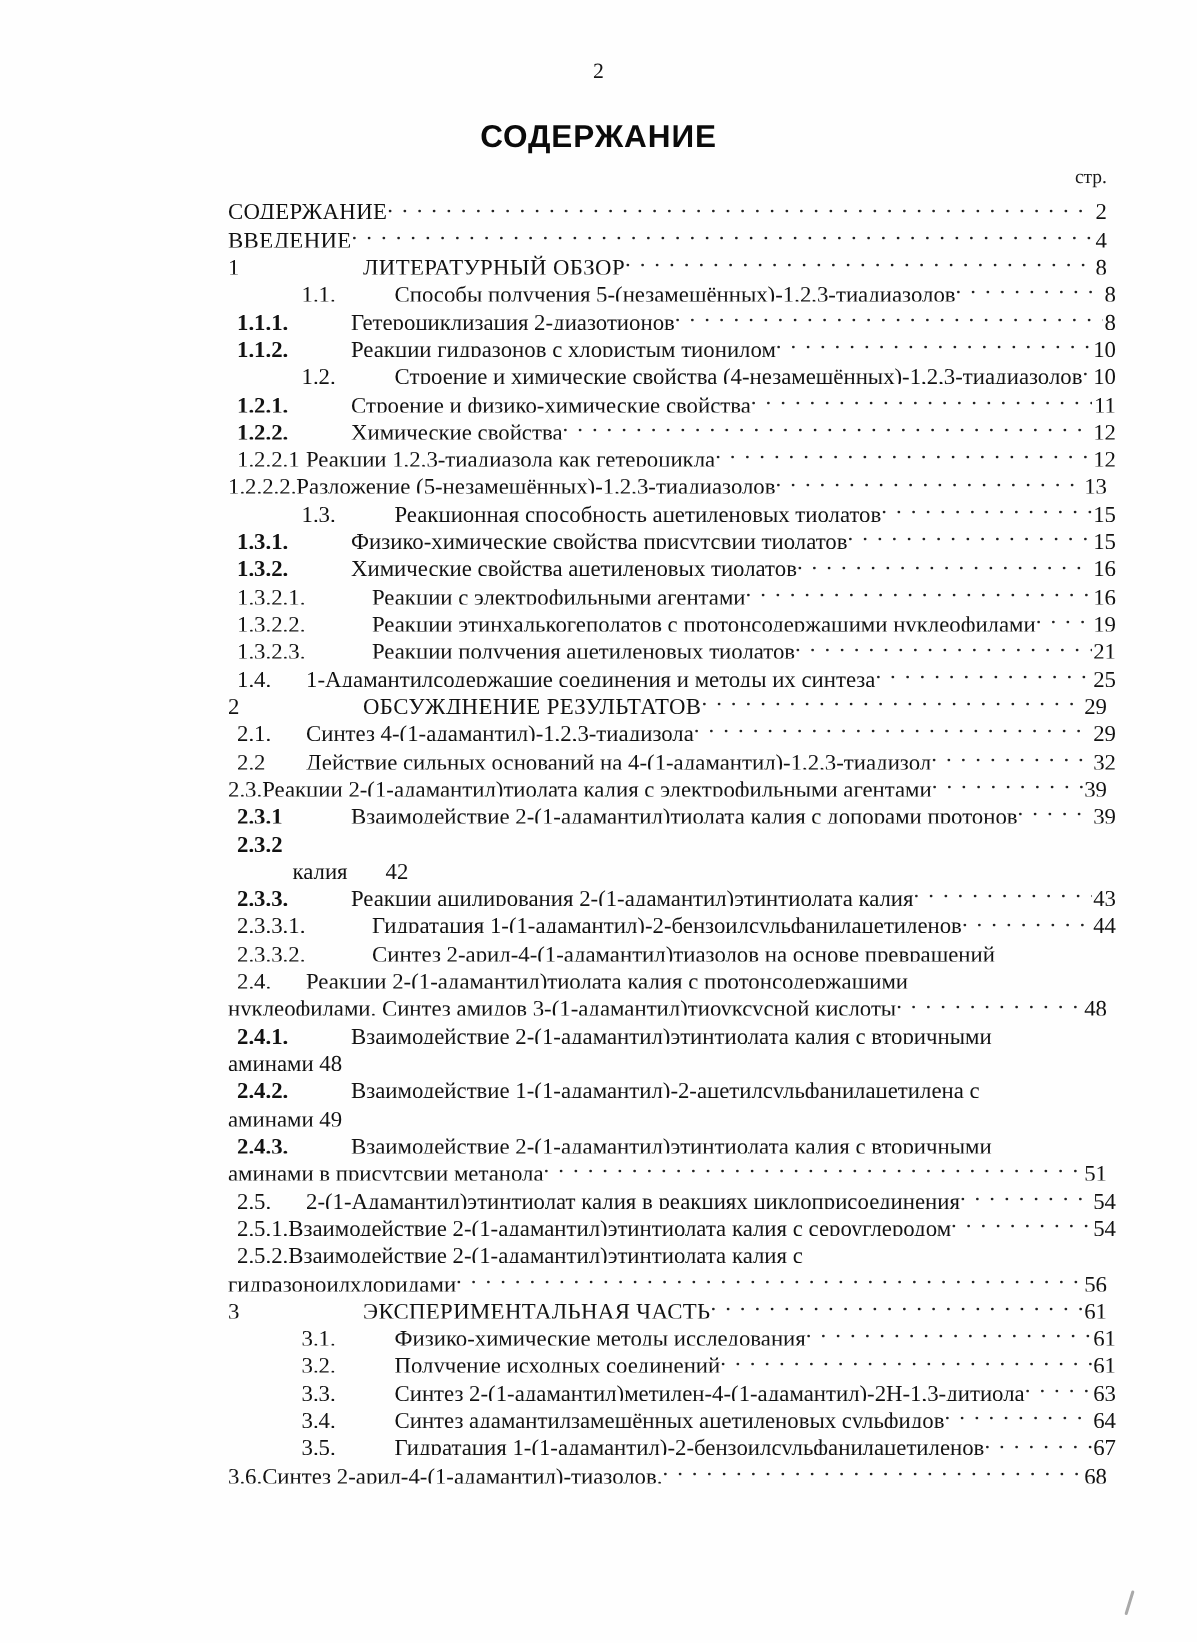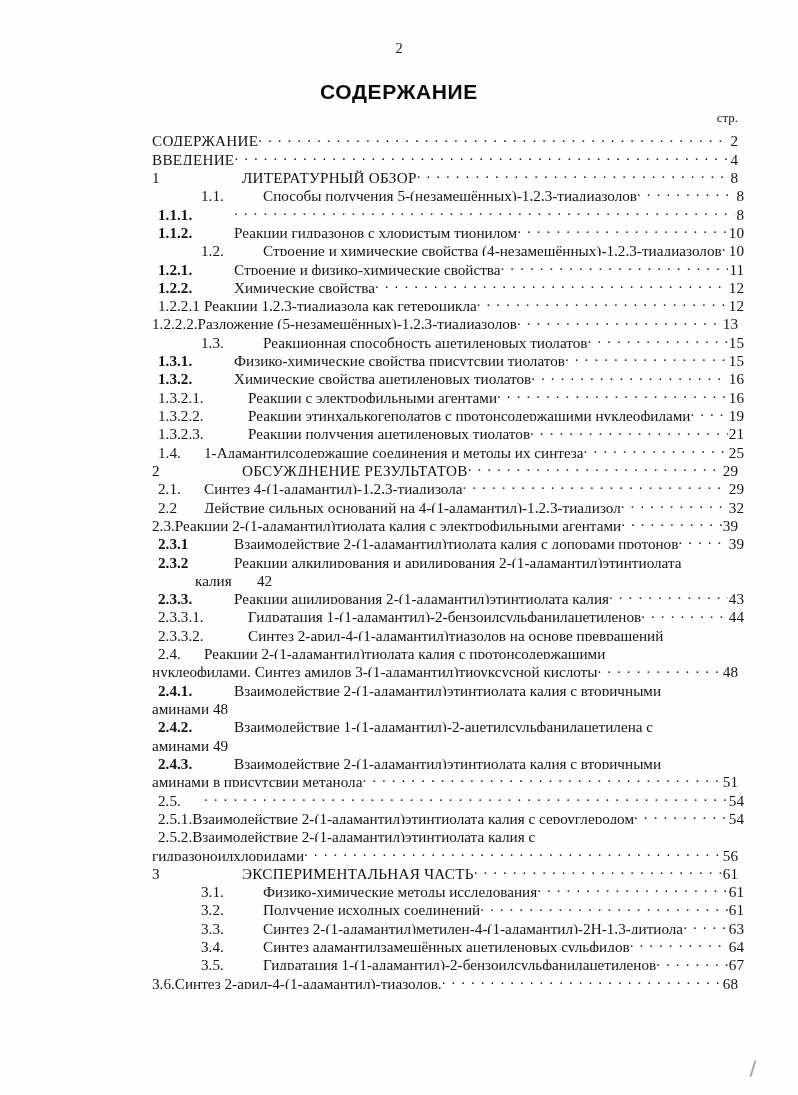--- a/index.html
+++ b/index.html
@@ -167,20 +167,21 @@
         <span class="pg">8</span>
       </div>
       <div class="toc-line ind-1 gap-b">
         <span class="num">1.1.</span>
         <span class="txt">Способы получения 5-(незамещённых)-1,2,3-тиадиазолов</span>
         <span class="leader"></span>
         <span class="pg">8</span>
       </div>
       <div class="toc-line ind-1 gap-c">
         <span class="num">1.1.1.</span>
+        <span class="txt">Гетероциклизация 2-диазотионов</span>
         <span class="leader"></span>
         <span class="pg">8</span>
       </div>
       <div class="toc-line ind-1 gap-c">
         <span class="num">1.1.2.</span>
         <span class="txt">Реакции гидразонов с хлористым тионилом</span>
         <span class="leader"></span>
         <span class="pg">10</span>
       </div>
       <div class="toc-line ind-1 gap-b">
@@ -280,21 +281,20 @@
         <span class="pg">39</span>
       </div>
       <div class="toc-line ind-1 gap-c">
         <span class="num">2.3.1</span>
         <span class="txt">Взаимодействие 2-(1-адамантил)тиолата калия с допорами протонов</span>
         <span class="leader"></span>
         <span class="pg">39</span>
       </div>
       <div class="toc-line ind-1 gap-c">
         <span class="num">2.3.2</span>
-        <span class="txt">Реакции алкилирования и арилирования 2-(1-адамантил)этинтиолата</span>
         <span class="leader plain"></span>
         <span class="pg"></span>
       </div>
       <div class="toc-line ind-0 gap-b">
         <span class="num">калия</span>
         <span class="txt">42</span>
         <span class="leader plain"></span>
         <span class="pg"></span>
       </div>
       <div class="toc-line ind-1 gap-c">
@@ -358,20 +358,21 @@
         <span class="pg"></span>
       </div>
       <div class="toc-line ind-0">
         <span class="num"></span>
         <span class="txt">аминами в присутсвии метанола</span>
         <span class="leader"></span>
         <span class="pg">51</span>
       </div>
       <div class="toc-line ind-1 gap-e">
         <span class="num">2.5.</span>
+        <span class="txt">2-(1-Адамантил)этинтиолат калия в реакциях циклоприсоединения</span>
         <span class="leader"></span>
         <span class="pg">54</span>
       </div>
       <div class="toc-line ind-1">
         <span class="num">2.5.1.</span>
         <span class="txt">Взаимодействие 2-(1-адамантил)этинтиолата калия с сероуглеродом</span>
         <span class="leader"></span>
         <span class="pg">54</span>
       </div>
       <div class="toc-line ind-1">

